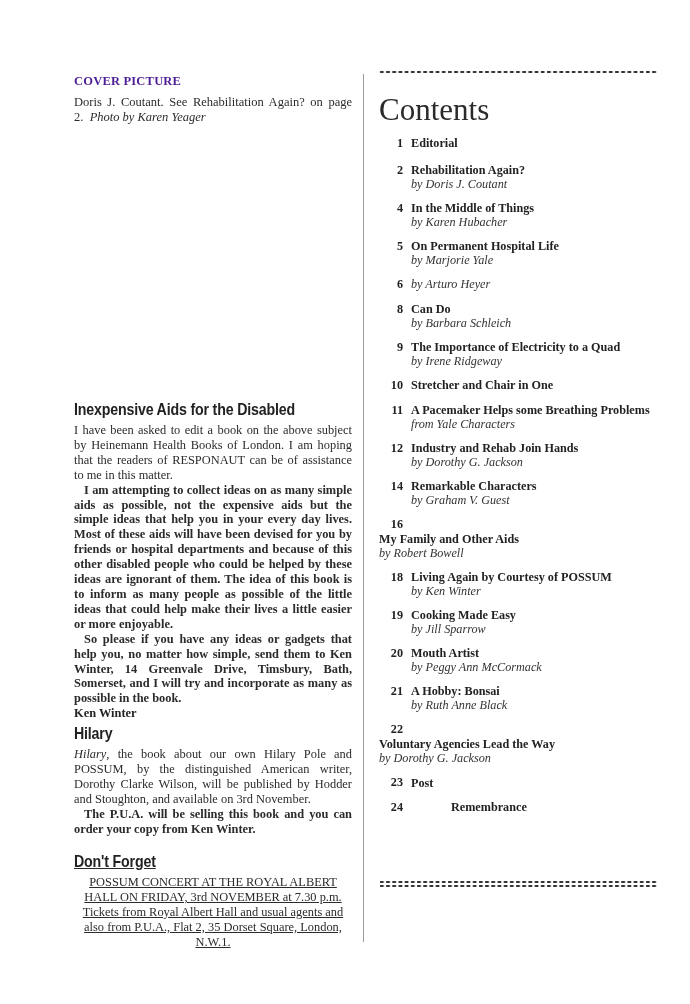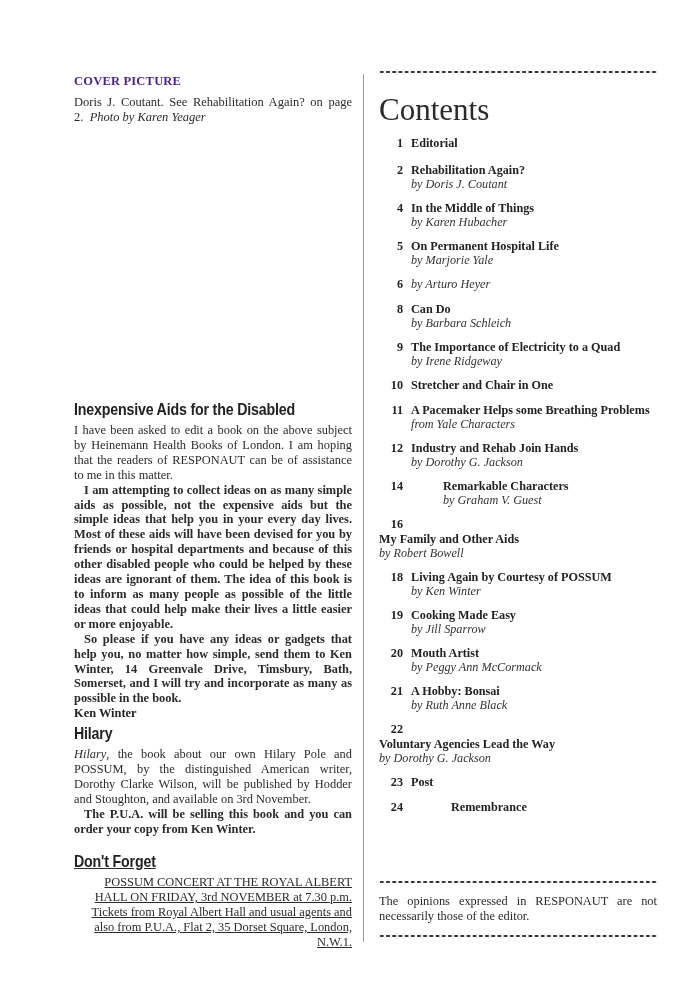--- a/index.html
+++ b/index.html
@@ -61,21 +61,21 @@
   </div>
 
   <div class="section" style="top:650px;">
     <h2 class="sec-heading">Hilary</h2>
     <p class="para"><i>Hilary</i><span>, the book about our own Hilary Pole and POSSUM, by the distinguished American writer, Dorothy Clarke Wilson, will be published by Hodder and Stoughton, and available on 3rd November.</span></p>
     <p class="para indent">The P.U.A. will be selling this book and you can order your copy from Ken Winter.</p>
   </div>
 
   <div class="section" style="top:778px;text-decoration:underline;">
     <h2 class="sec-heading">Don't Forget</h2>
-    <p class="para" style="text-align:right;">POSSUM CONCERT AT THE ROYAL ALBERT HALL ON FRIDAY, 3rd NOVEMBER at 7.30 p.m. Tickets from Royal Albert Hall and usual agents and also from P.U.A., Flat 2, 35 Dorset Square, London, N.W.1.</p>
+    <p class="para" style="text-align:center;">POSSUM CONCERT AT THE ROYAL ALBERT HALL ON FRIDAY, 3rd NOVEMBER at 7.30 p.m. Tickets from Royal Albert Hall and usual agents and also from P.U.A., Flat 2, 35 Dorset Square, London, N.W.1.</p>
   </div>
 </div>
 
 <div class="col-right">
   <div class="wavy"></div>
   <h1 class="contents-title">Contents</h1>
   <ul class="toc" id="toc">
       <li class="toc-item" style="margin-top: 0px;">
         <span class="toc-num">1</span>
         <div class="toc-body">
@@ -136,21 +136,21 @@
           <div class="toc-by">from Yale Characters</div>
         </div>
       </li>
       <li class="toc-item" style="margin-top: 10px;">
         <span class="toc-num">12</span>
         <div class="toc-body">
           <div class="toc-title">Industry and Rehab Join Hands</div>
           <div class="toc-by">by Dorothy G. Jackson</div>
         </div>
       </li>
-      <li class="toc-item" style="margin-top: 10px; gap: 32px;">
+      <li class="toc-item" style="margin-top: 10px;">
         <span class="toc-num">14</span>
         <div class="toc-body">
           <div class="toc-title">Remarkable Characters</div>
           <div class="toc-by">by Graham V. Guest</div>
         </div>
       </li>
       <li class="toc-item" style="margin-top: 10px; flex-direction: column;">
         <span class="toc-num">16</span>
         <div class="toc-body">
           <div class="toc-title">My Family and Other Aids</div>
@@ -185,32 +185,31 @@
           <div class="toc-by">by Ruth Anne Black</div>
         </div>
       </li>
       <li class="toc-item" style="margin-top: 10px; flex-direction: column;">
         <span class="toc-num">22</span>
         <div class="toc-body">
           <div class="toc-title">Voluntary Agencies Lead the Way</div>
           <div class="toc-by">by Dorothy G. Jackson</div>
         </div>
       </li>
-      <li class="toc-item" style="margin-top: 10px;">
+      <li class="toc-item" style="margin-top: 10px; align-items: center;">
         <span class="toc-num">23</span>
         <div class="toc-body">
           <div class="toc-title">Post</div>
         </div>
       </li>
       <li class="toc-item" style="margin-top: 10px; gap: 40px;">
         <span class="toc-num">24</span>
         <div class="toc-body">
           <div class="toc-title">Remembrance</div>
         </div>
       </li>
     </ul>
 </div>
 
 <div style="position:absolute; left:379px; top:880px; width:278px;">
   <div class="wavy"></div>
-  <p class="note">The opinions expressed in RESPONAUT are not necessarily those of the editor.</p>
   <div class="wavy"></div>
 </div>
 
 </body></html>

